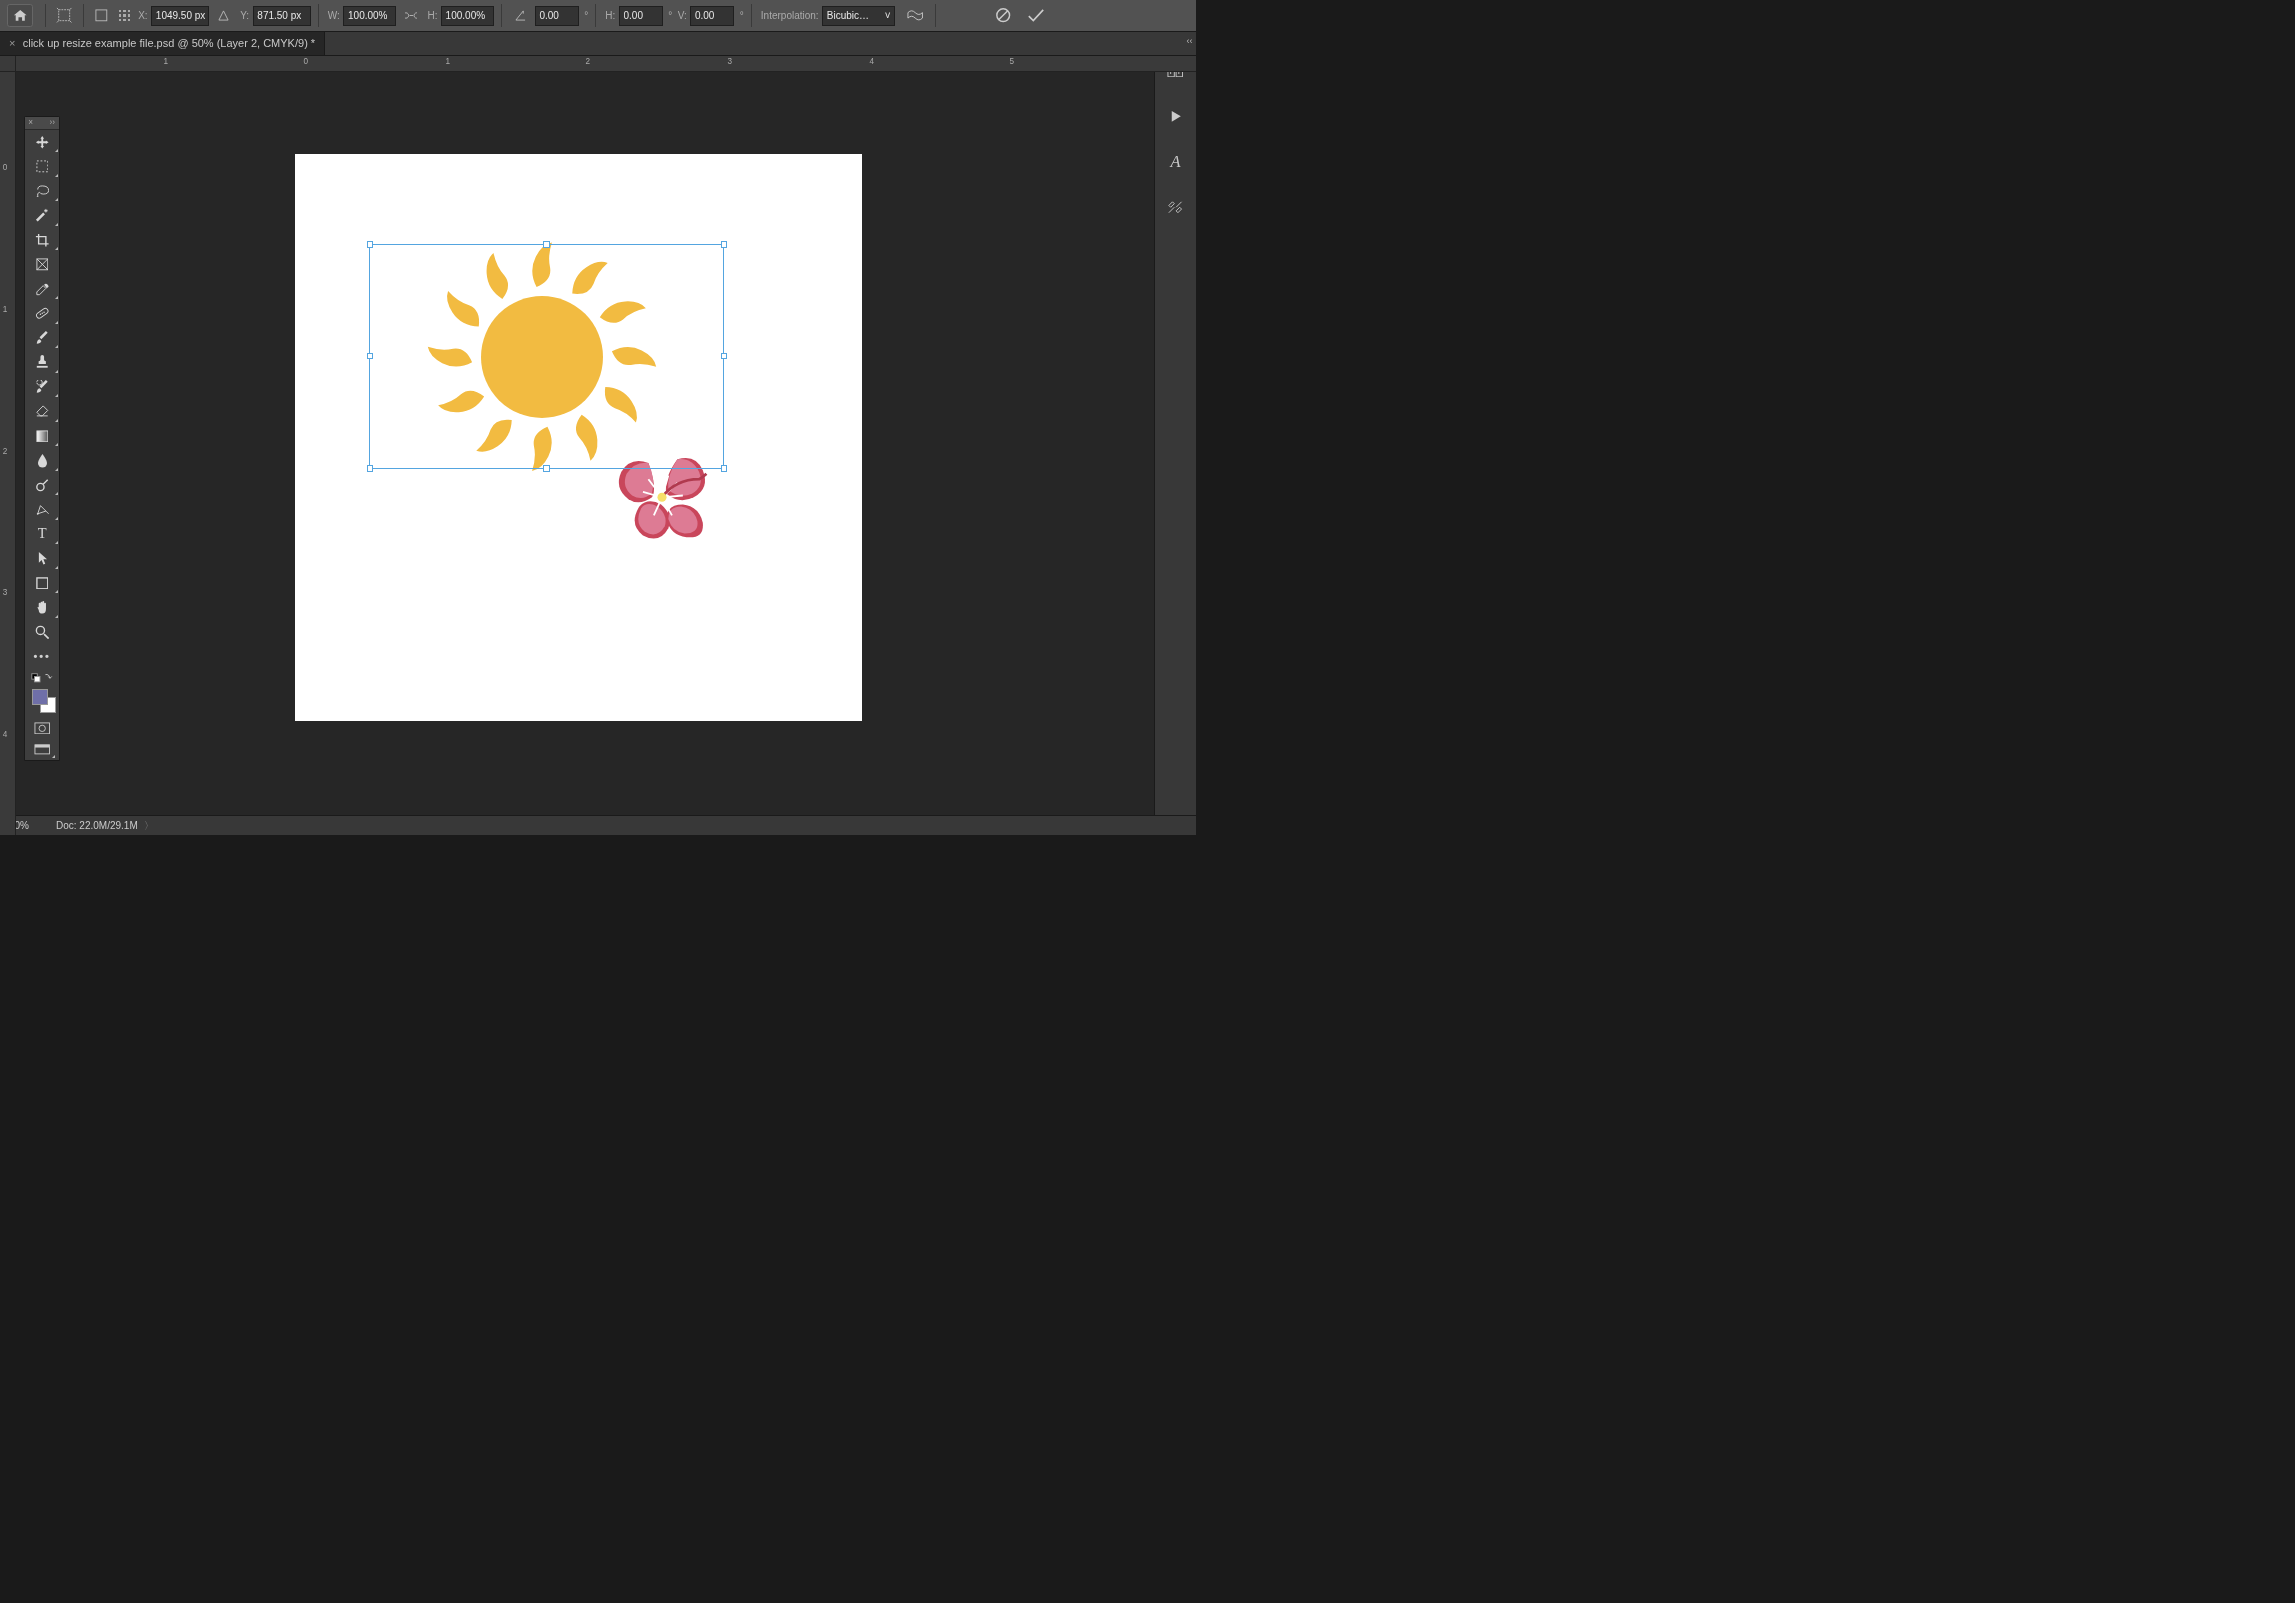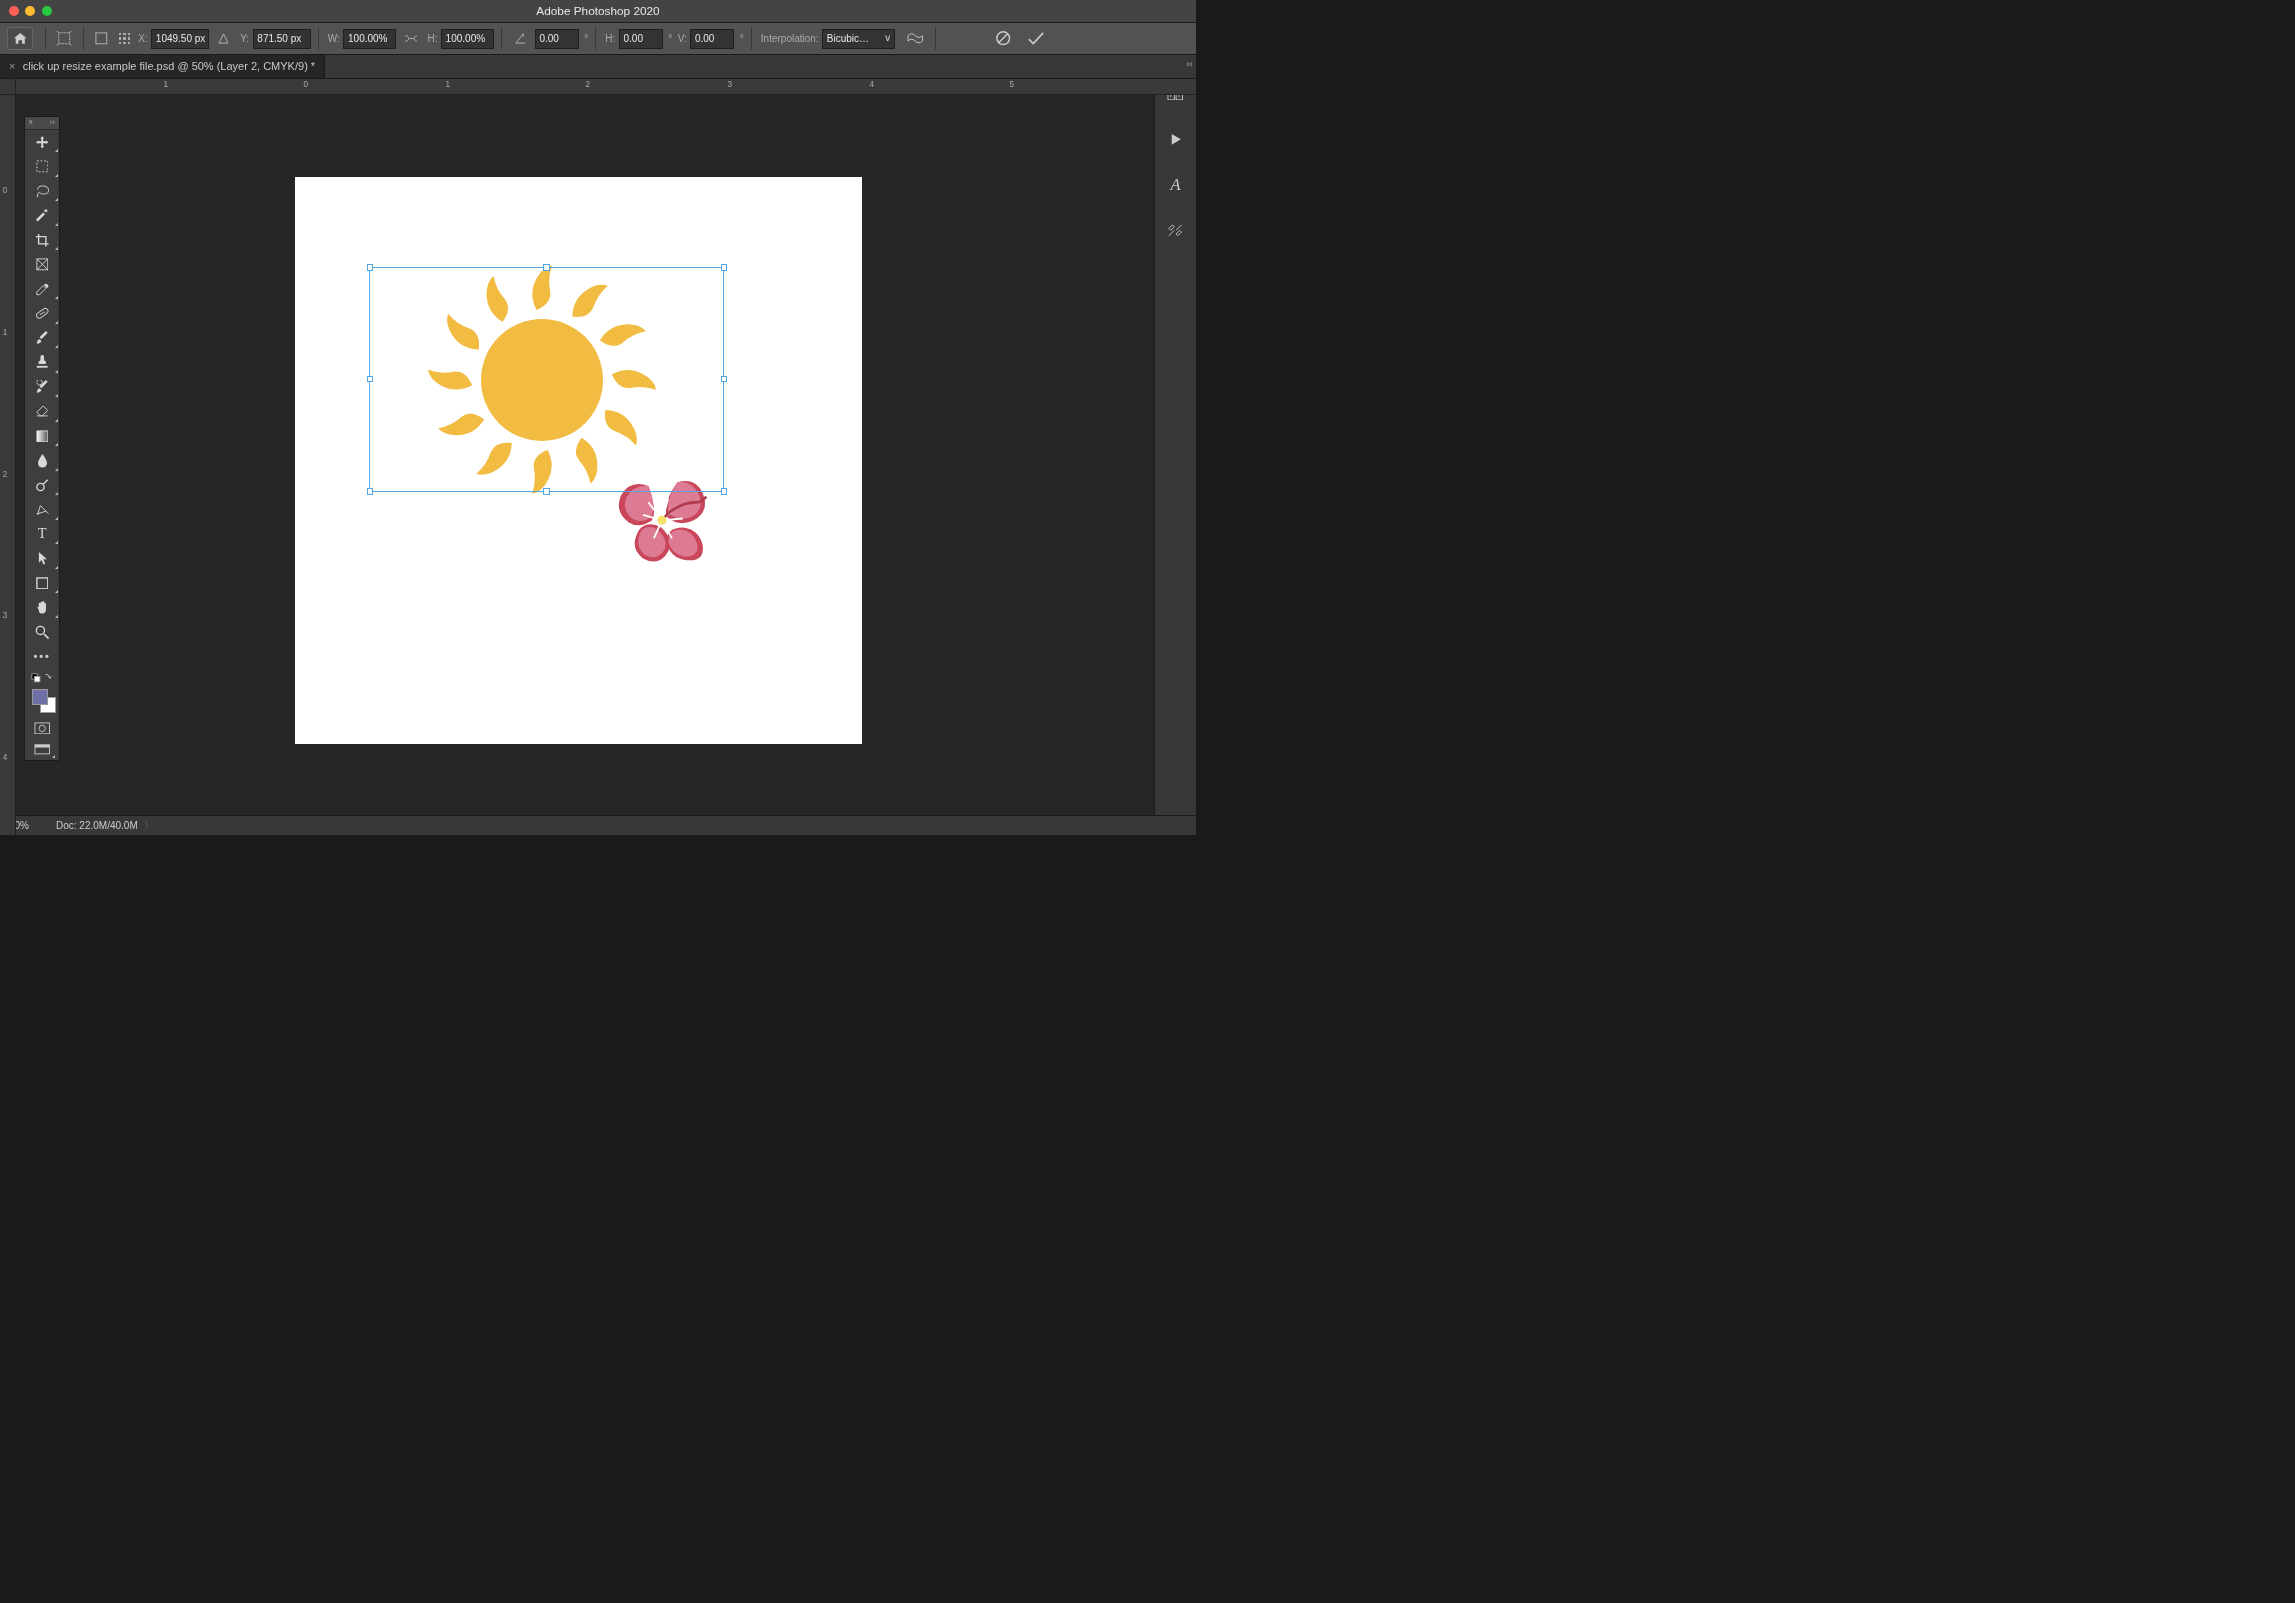--- a/index.html
+++ b/index.html
@@ -87,28 +87,20 @@
   .sw-back{position:absolute;left:15.5px;top:11.8px;width:16.4px;height:16.4px;background:#fff;border:0.9px solid #999;}
   .qm{width:35px;height:23.6px;display:flex;align-items:center;justify-content:center;}
   .grid3{display:grid;grid-template-columns:repeat(3,2.7px);grid-template-rows:repeat(3,2.7px);gap:1.8px;}
   .grid3 span{background:#aaa;}
 </style>
 </head>
 <body>
 
 <div class="app">
 
-  <div class="titlebar">
-    <div class="traffic">
-      <span class="tl-close"></span>
-      <span class="tl-min"></span>
-      <span class="tl-max"></span>
-    </div>
-    <div class="titlebar-title">Adobe Photoshop 2020</div>
-  </div>
 
   <div class="optionsbar">
     <div class="home-btn">
       <svg width="14.5" height="12.7" viewBox="0 0 16 14">
           <path d="M8 1 L15 7 L13 7 L13 13 L10 13 L10 9 L6 9 L6 13 L3 13 L3 7 L1 7 Z" fill="#ccc"></path>
         </svg>
     </div>
     <div class="vsep"></div>
     <div class="opt-icon">
       <svg width="16.4" height="16.4" viewBox="0 0 18 18">
@@ -316,21 +308,21 @@
         <svg width="16.4" height="14.5" viewBox="0 0 18 16">
             <path d="M2 14 L8 8 M6 2 L2 6 L4 8 L8 4 Z" stroke="#ccc" fill="none"></path>
             <path d="M16 2 L10 8 M12 14 L16 10 L14 8 L10 12 Z" stroke="#ccc" fill="none"></path>
           </svg>
       </div>
     </div>
 
     <div class="statusbar">
       <span>50%</span>
       <span>
-        <span>Doc: 22.0M/40.0M</span>
+        <span>Doc: 22.0M/29.1M</span>
         <span class="caret">〉</span>
       </span>
     </div>
   </div>
 
   <div class="toolpanel">
     <div class="toolpanel-header">
       <span>×</span>
       <span>››</span>
     </div>

